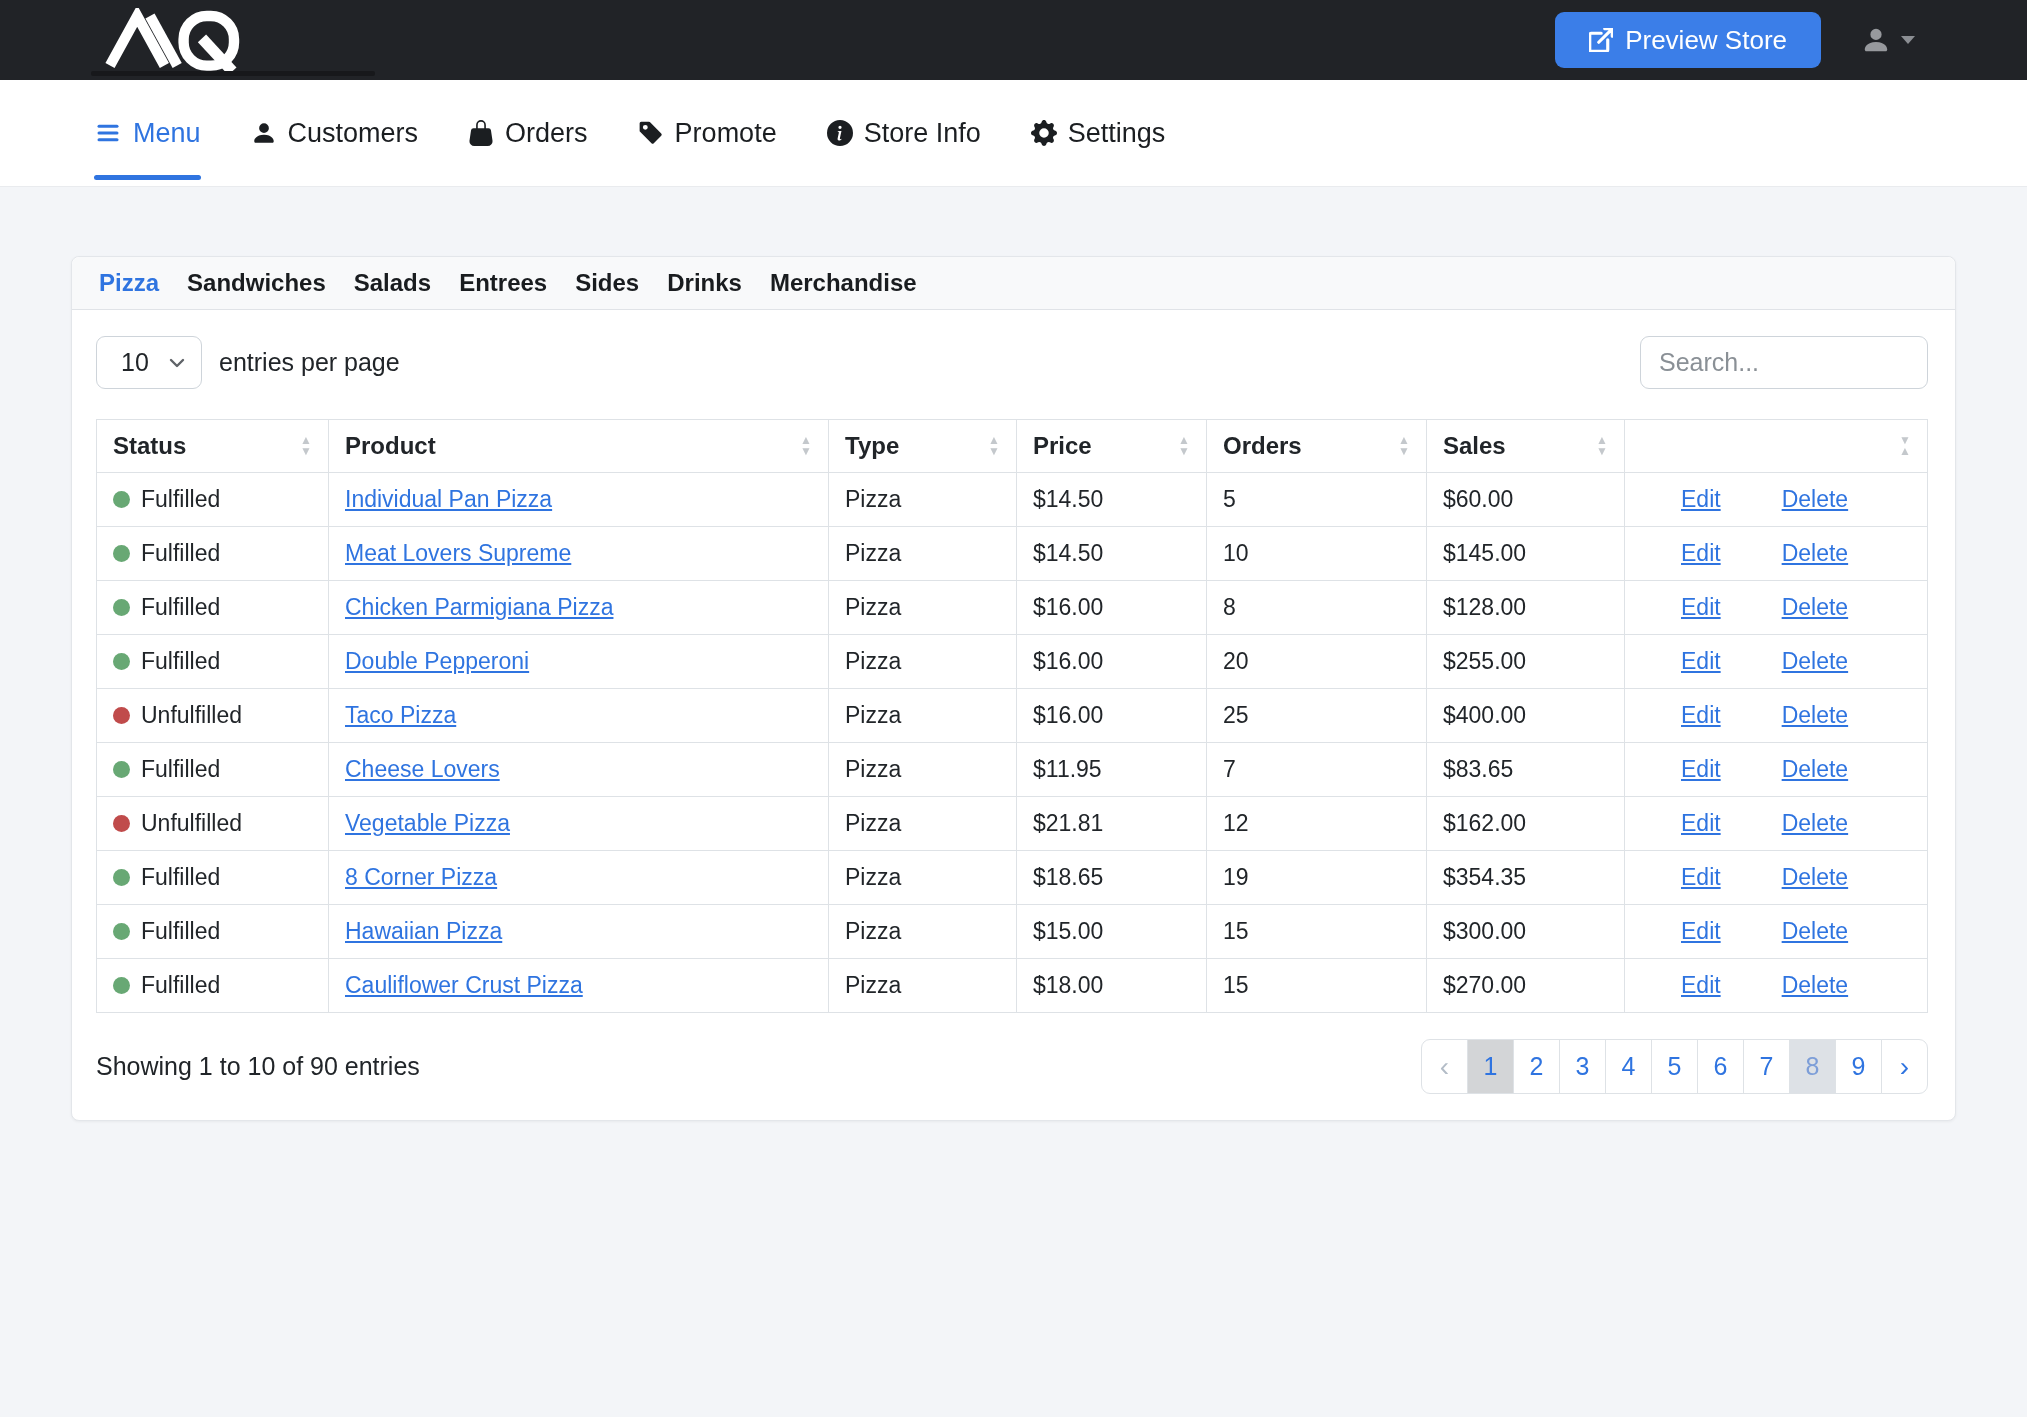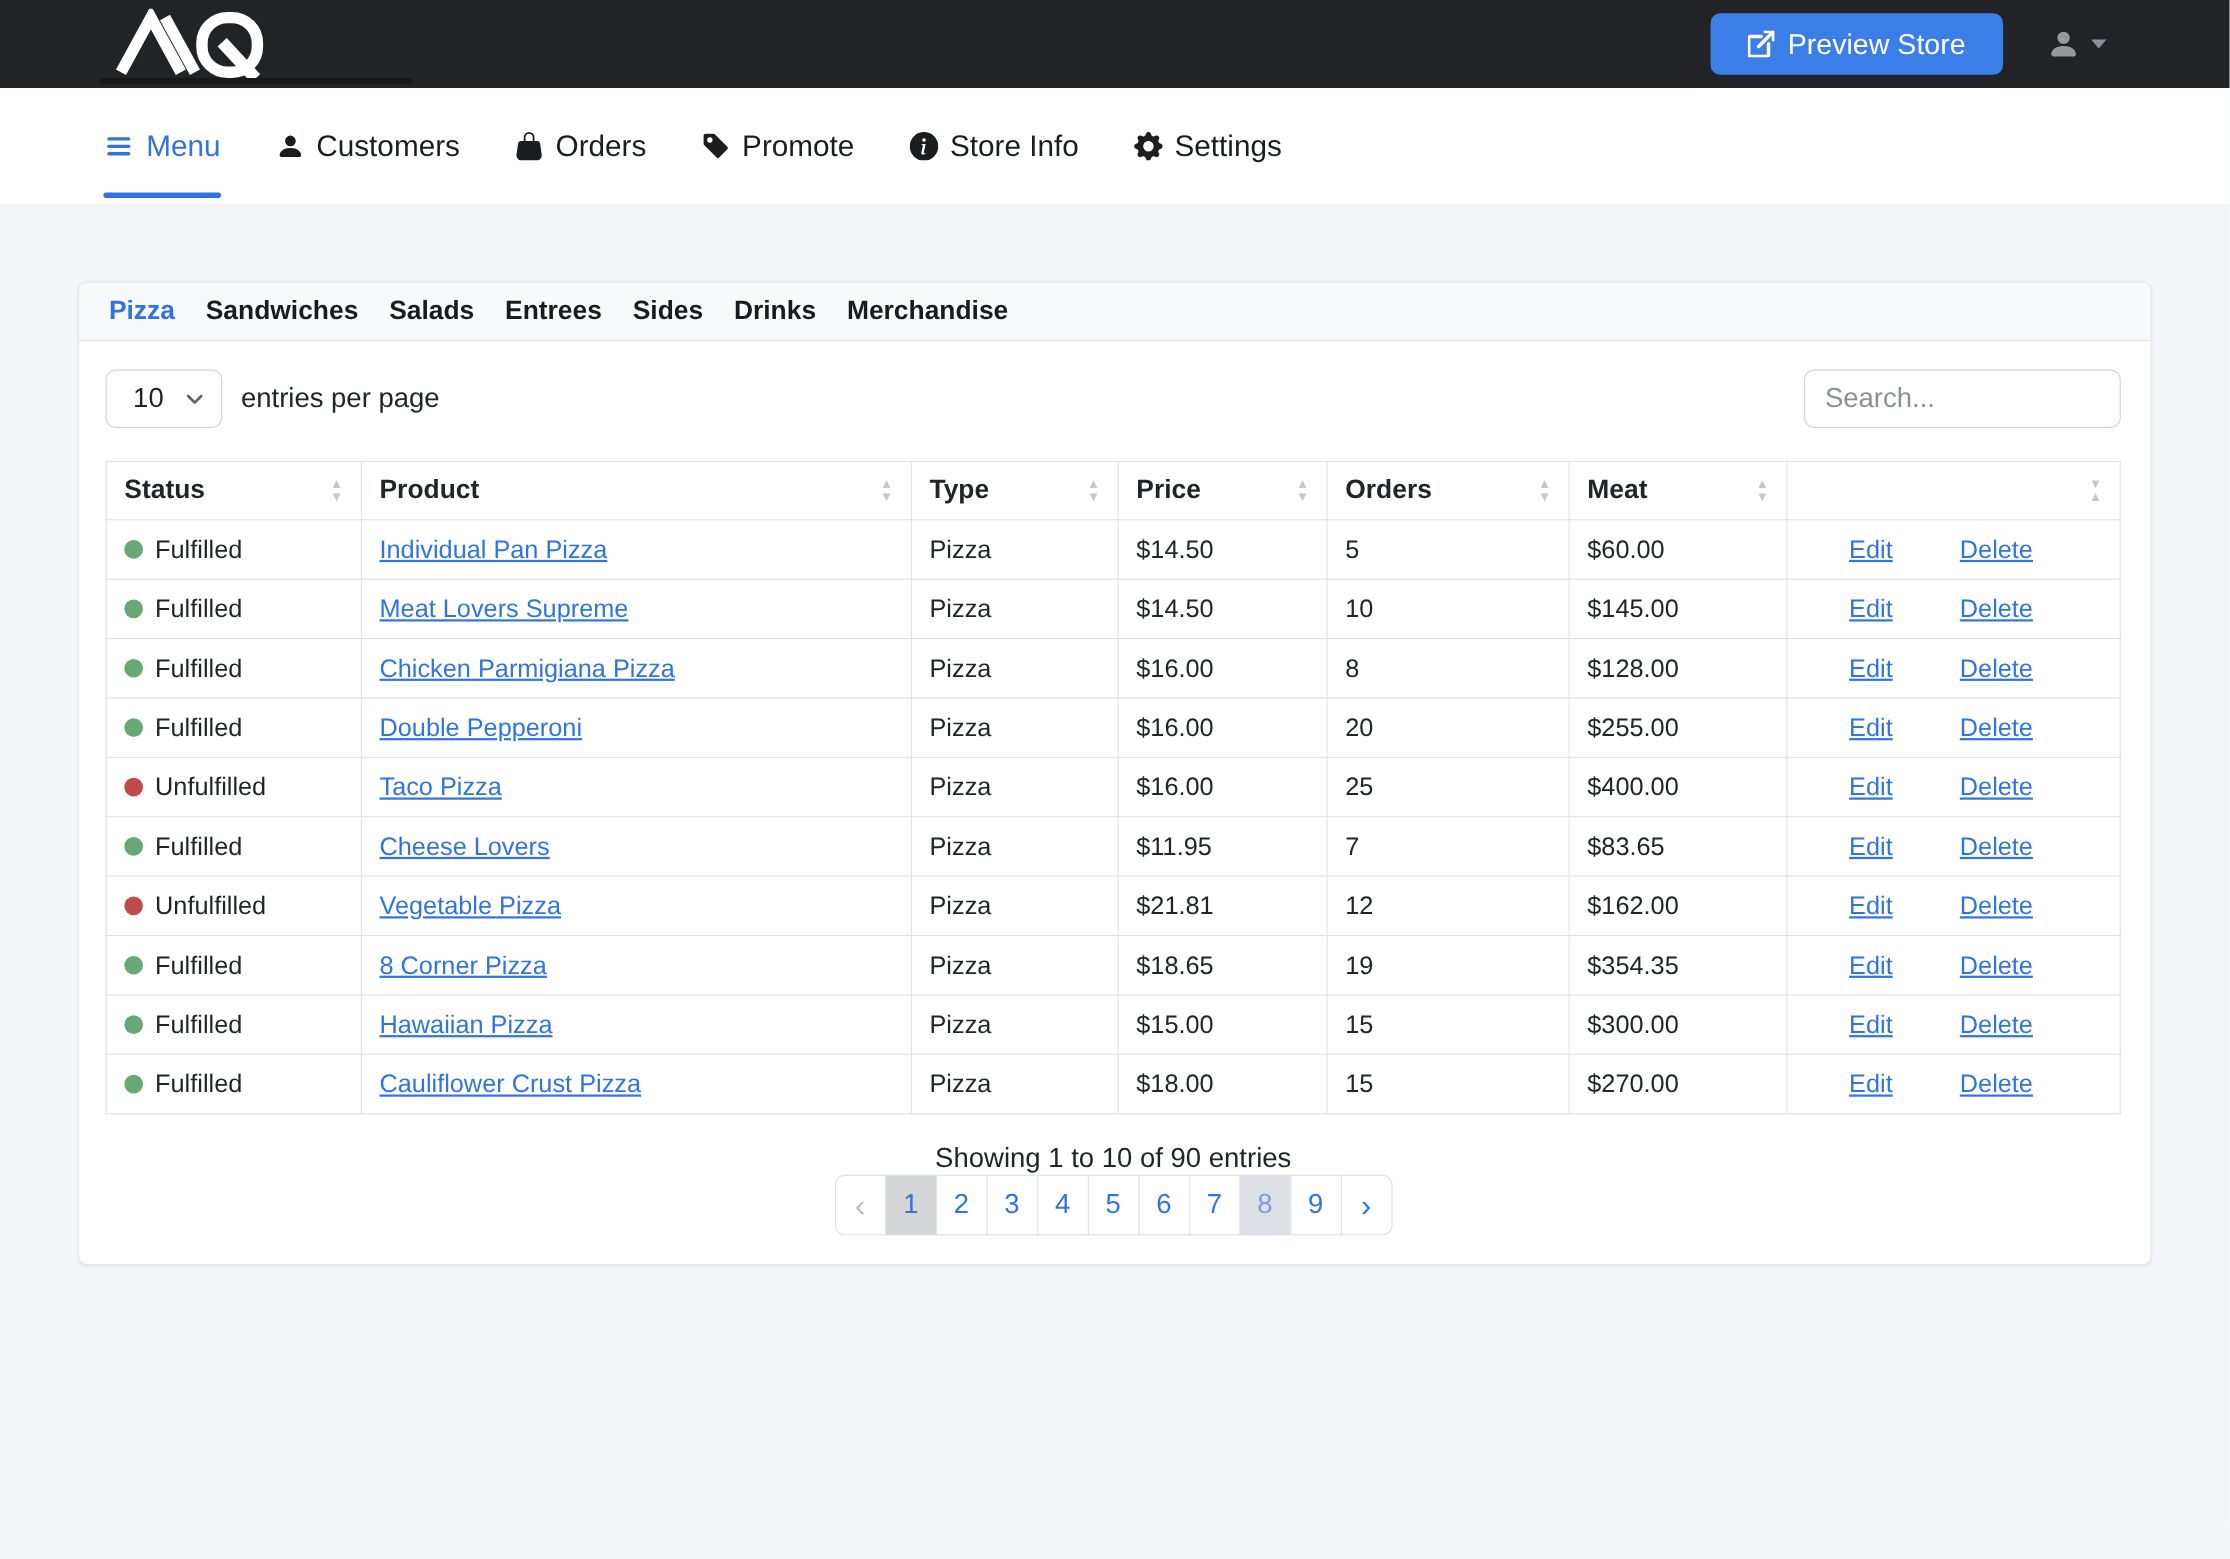--- a/index.html
+++ b/index.html
@@ -53,21 +53,21 @@
   .thf{display:flex; align-items:center; justify-content:space-between; gap:8px;}
   .sort{display:flex; flex-direction:column; align-items:center; line-height:11px; font-size:12px; color:#c4c8cc; font-weight:400;}
   .status-cell{display:flex; align-items:center; gap:11px;}
   .dot{width:17px; height:17px; border-radius:50%; flex:none;}
   .dot.fulfilled{background:var(--success);}
   .dot.unfulfilled{background:var(--danger);}
   a.tbl-link{color:var(--accent); text-decoration:underline; cursor:pointer;}
   .actions-cell a.tbl-link{margin-right:21px;margin-left:40px;}
 
   
-  .table-footer{display:flex; align-items:center; justify-content:space-between; margin-top:26px; padding-bottom:6px;flex-direction:column;}
+  .table-footer{display:flex; align-items:center; justify-content:space-between; margin-top:26px; padding-bottom:6px;}
   .showing{font-size:25px; color:#212529;}
   .pagination{display:flex;}
   .page-btn{min-width:47px; height:55px; display:flex; align-items:center; justify-content:center; padding:0 14px; font-size:25px; color:var(--accent); background:#fff; border:1px solid var(--border); margin-left:-1px; cursor:pointer; text-decoration:none;}
   .page-btn.prev{border-radius:9px 0 0 9px; margin-left:0; color:#b3bcc7; font-size:28px;}
   .page-btn.next{border-radius:0 9px 9px 0; font-size:28px;}
   .page-btn.active{background:#d3d5d7;}
   .page-btn.hovered{background:#dde1e6; color:#7d9ed8;}
 </style>
 </head>
 <body>
@@ -222,21 +222,21 @@
                 <div class="thf">
                   <span>Orders</span>
                   <span class="sort">
                     <span>▲</span>
                     <span>▼</span>
                   </span>
                 </div>
               </th>
             <th>
                 <div class="thf">
-                  <span>Meat</span>
+                  <span>Sales</span>
                   <span class="sort">
                     <span>▲</span>
                     <span>▼</span>
                   </span>
                 </div>
               </th>
             <th>
                 <div class="thf" style="justify-content:flex-end;">
                   <span></span>
                   <span class="sort">

